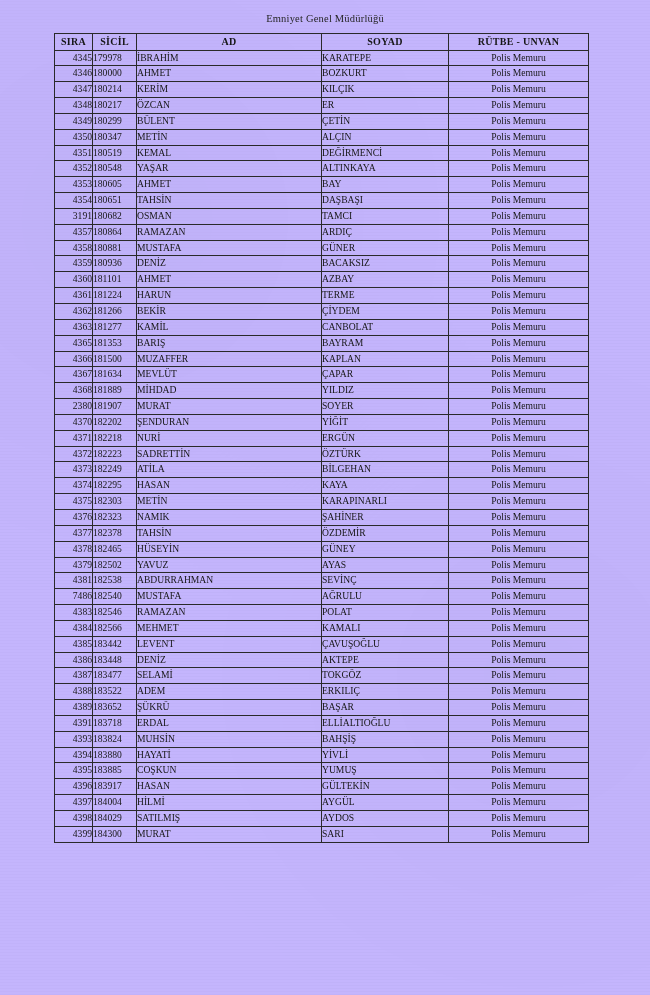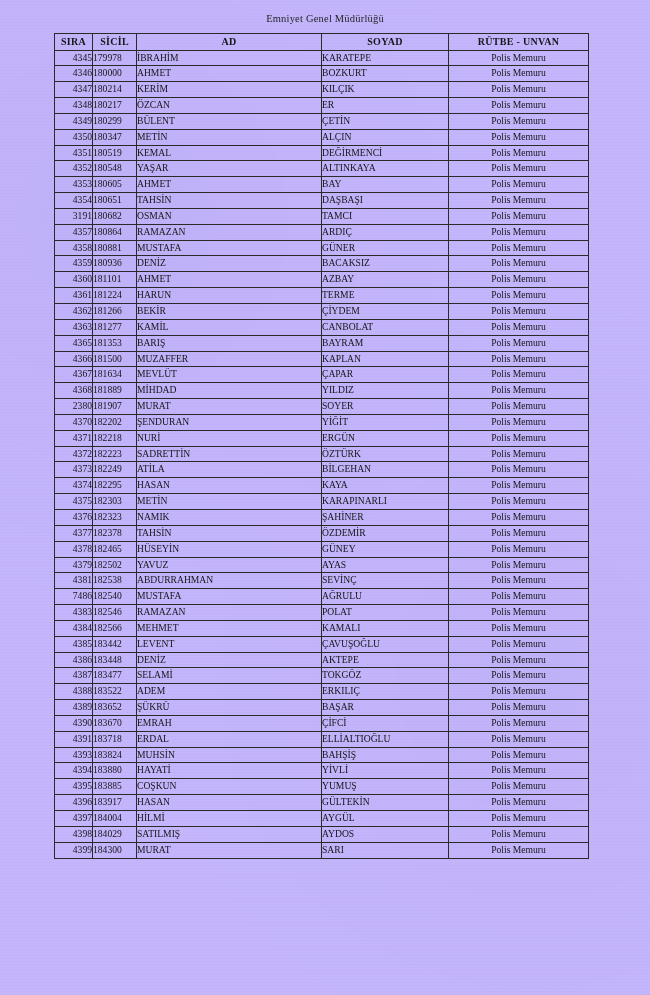--- a/index.html
+++ b/index.html
@@ -406,27 +406,20 @@
           <td class="cell-rutbe">Polis Memuru</td>
         </tr>
         <tr>
           <td class="cell-sira">4389</td>
           <td class="cell-sicil">183652</td>
           <td class="cell-ad">ŞÜKRÜ</td>
           <td class="cell-soyad">BAŞAR</td>
           <td class="cell-rutbe">Polis Memuru</td>
         </tr>
         <tr>
-          <td class="cell-sira">4390</td>
-          <td class="cell-sicil">183670</td>
-          <td class="cell-ad">EMRAH</td>
-          <td class="cell-soyad">ÇİFCİ</td>
-          <td class="cell-rutbe">Polis Memuru</td>
-        </tr>
-        <tr>
           <td class="cell-sira">4391</td>
           <td class="cell-sicil">183718</td>
           <td class="cell-ad">ERDAL</td>
           <td class="cell-soyad">ELLİALTIOĞLU</td>
           <td class="cell-rutbe">Polis Memuru</td>
         </tr>
         <tr>
           <td class="cell-sira">4393</td>
           <td class="cell-sicil">183824</td>
           <td class="cell-ad">MUHSİN</td>

